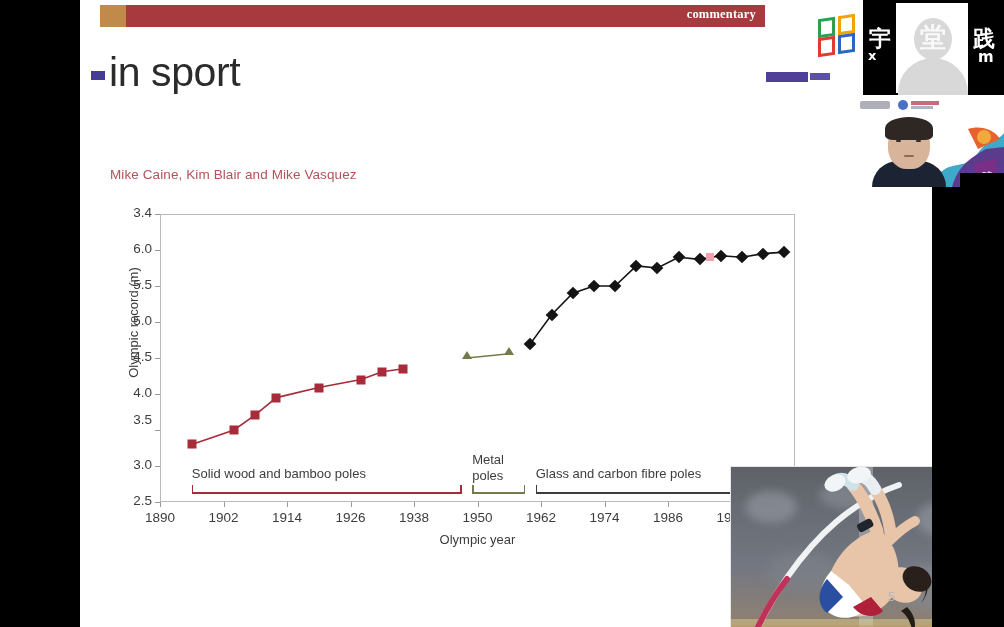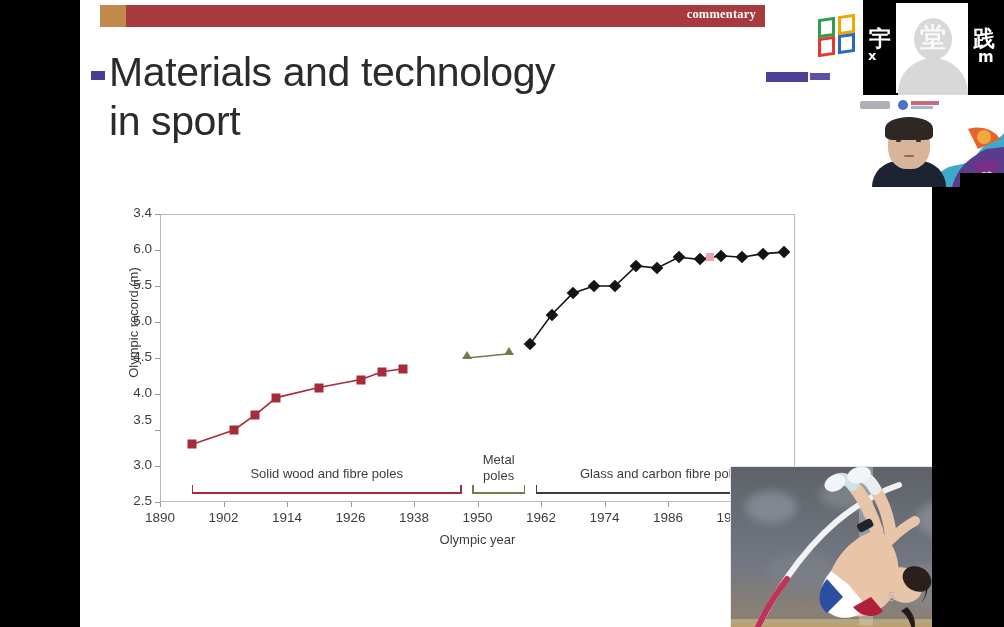--- a/index.html
+++ b/index.html
@@ -91,21 +91,21 @@
   }
 
   svg.series{position:absolute;left:0;top:0;overflow:visible;}
 
   
   .brk{position:absolute;}
   .brk .bar{position:absolute;left:0;bottom:0;height:1.5px;width:100%;}
   .brk .capL,.brk .capR{position:absolute;bottom:0;width:1.5px;height:9px;}
   .brk .capL{left:0;} .brk .capR{right:0;}
   .brk .txt{
-    position:absolute;left:0;width:100%;text-align:center;bottom:12px;
+    position:absolute;left:0;width:100%;bottom:12px;
     font-size:13px;color:#3d3d3d;line-height:16px;
   }
   .brk.metal .txt{bottom:12px;}
 
   
   .inset{
     position:absolute;left:650px;top:271px;width:270px;height:181px;
     background:#6d6f73;overflow:hidden;border:1px solid #e6e6e6;box-sizing:border-box;
   }
 
@@ -147,24 +147,24 @@
 
   <div class="slide">
 
     <div class="hdr-bar">
       <div class="hdr-gold"></div>
       <div class="hdr-label">commentary</div>
     </div>
 
     <div class="title-bullet"></div>
     <div class="title">
-      <span>Materials and technology</span>
       <span class="l2">in sport</span>
     </div>
     <div class="purple-dash"></div>
+    <div class="authors">Mike Caine, Kim Blair and Mike Vasquez</div>
 
     <div class="chart">
 
       <div class="plotbox"></div>
 
       <div class="ylab">Olympic record (m)</div>
 
       <div id="yticks">
           <div class="ytick" style="left: 38px; top: 307px;">2.5</div>
           <div class="ytickline" style="left: 75px; top: 307px;"></div>
@@ -237,21 +237,21 @@
           <div class="pt dia" style="left: 598.583px; top: 62.2px; background: rgb(20, 20, 20);"></div>
           <div class="pt dia" style="left: 619.75px; top: 64.36px; background: rgb(20, 20, 20);"></div>
           <div class="pt dia" style="left: 640.917px; top: 60.76px; background: rgb(20, 20, 20);"></div>
           <div class="pt dia" style="left: 662.083px; top: 62.2px; background: rgb(20, 20, 20);"></div>
           <div class="pt dia" style="left: 683.25px; top: 58.6px; background: rgb(20, 20, 20);"></div>
           <div class="pt dia" style="left: 704.417px; top: 57.16px; background: rgb(20, 20, 20);"></div>
           <div class="pt dia-pink" style="left: 630.333px; top: 62.2px;"></div>
         </div>
 
       <div class="brk" id="brk-wood" style="left: 111.75px; width: 269.875px; top: 286.84px; height: 12px;">
-        <div class="txt">Solid wood and fibre poles</div>
+        <div class="txt">Solid wood and bamboo poles</div>
         <div class="bar" style="background: rgb(168, 43, 58);"></div>
           <div class="capL" style="background: rgb(168, 43, 58);"></div>
           <div class="capR" style="background: rgb(168, 43, 58);"></div>
       </div>
       <div class="brk metal" id="brk-metal" style="left: 392.208px; width: 52.9167px; top: 286.84px; height: 12px;">
         <div class="txt" style="bottom: 10px;">Metal poles</div>
         <div class="bar" style="background: rgb(118, 121, 74);"></div>
           <div class="capL" style="background: rgb(118, 121, 74);"></div>
           <div class="capR" style="background: rgb(118, 121, 74);"></div>
       </div>

